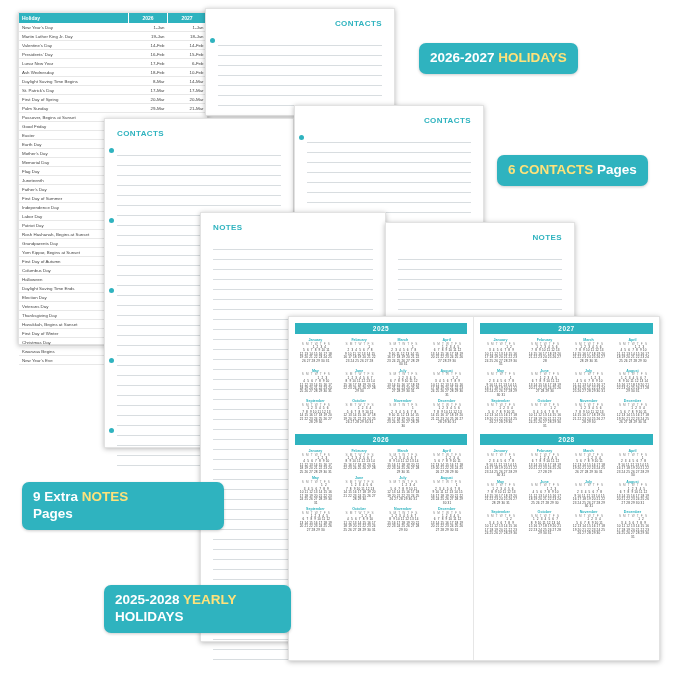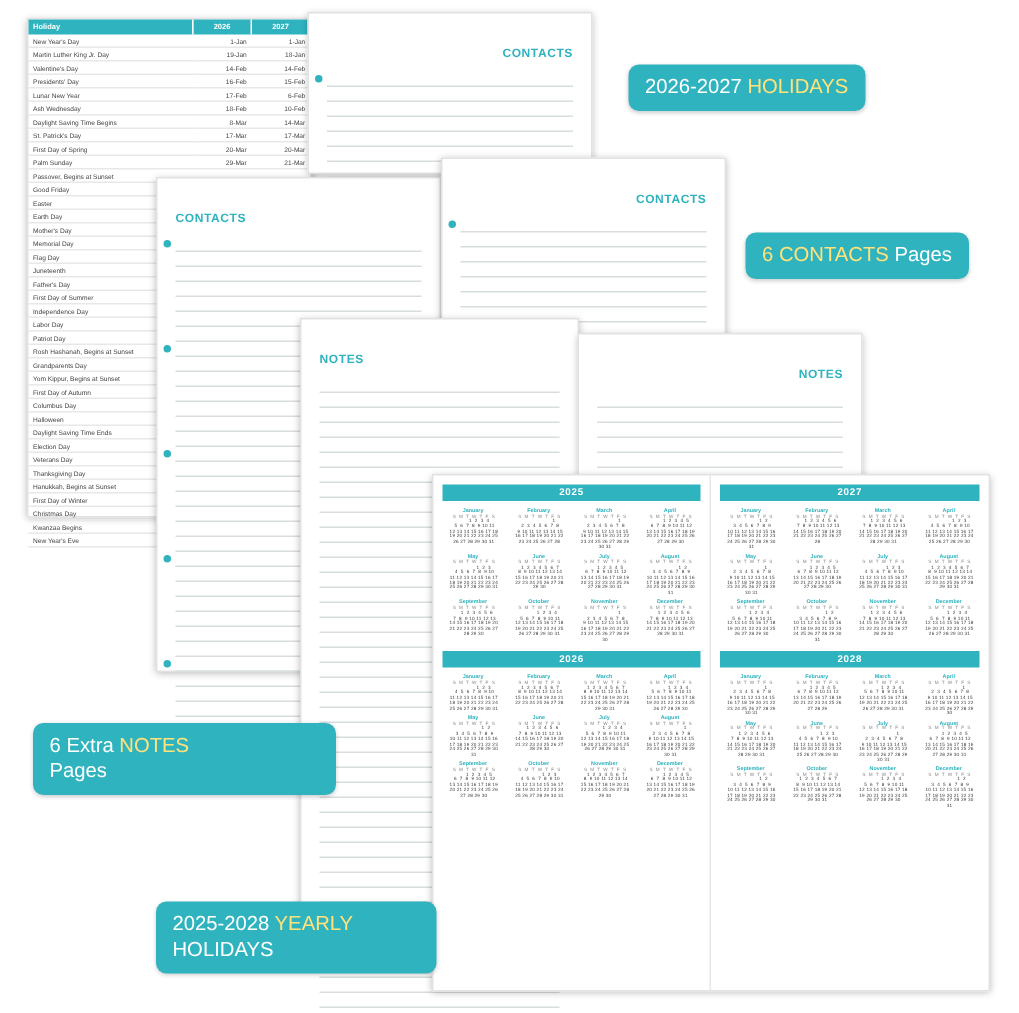--- a/index.html
+++ b/index.html
@@ -22,21 +22,21 @@
     background:#2fb3bf;color:#fff;font-weight:bold;text-align:left;
     padding:2px 3px;font-size:5px;border-right:1px solid #fff;
   }
   table.holidays td{
     padding:1.5px 3px;border-bottom:1px solid #e8e8e8;color:#444;
     white-space:nowrap;overflow:hidden;
   }
   table.holidays td.c2,table.holidays td.c3{text-align:right;width:32px;}
   table.holidays th.c2,table.holidays th.c3{text-align:center;width:32px;}
   
-  .contacts-inner{padding:22px 12px;}
+  .contacts-inner{padding:10px 12px;}
   .sheet-title{
     font-size:8px;font-weight:bold;letter-spacing:.4px;color:#2fb3bf;
     margin-bottom:8px;
   }
   .sheet-title.right{text-align:right;}
   .lines{position:relative;}
   .line{border-bottom:1px solid #d8dde0;height:9px;}
   .dot{
     width:5px;height:5px;border-radius:50%;background:#2fb3bf;
     position:absolute;left:-8px;
@@ -62,28 +62,28 @@
   }
   .months{display:grid;grid-template-columns:repeat(4,1fr);gap:2px 3px;}
   .mon{font-size:3.1px;line-height:1.12;text-align:center;color:#3a3a3a;}
   .mon .mname{color:#2fb3bf;font-size:3.6px;font-weight:bold;margin-bottom:.5px;}
   .mon .dow{color:#888;letter-spacing:.15px;}
   .mon .wk{letter-spacing:.15px;white-space:pre;}
   .year-block{margin-bottom:6px;}
   
   .badge{
     position:absolute;background:#2fb3bf;color:#fff;border-radius:7px;
-    font-size:13.5px;font-weight:normal;padding:7px 11px;line-height:1.25;
+    font-size:13.5px;font-weight:bold;padding:7px 11px;line-height:1.25;
     box-shadow:0 1px 3px rgba(0,0,0,.2);
   }
   .badge .hl{color:#ffe27a;}
   #badge-holidays{left:419px;top:43px;}
   #badge-contacts{left:497px;top:155px;}
   #badge-notes{left:22px;top:482px;width:180px;}
-  #badge-yearly{left:104px;top:601px;width:165px;}
+  #badge-yearly{left:104px;top:585px;width:165px;}
 </style>
 </head>
 <body>
 
 <div class="page" id="holiday-page">
   <table class="holidays">
     <thead>
       <tr>
         <th>Holiday</th>
         <th class="c2">2026</th>
@@ -923,19 +923,19 @@
   </div>
 </div>
 
 <div class="badge" id="badge-holidays">
   <span>2026-2027 </span><span class="hl">HOLIDAYS</span>
 </div>
 <div class="badge" id="badge-contacts">
   <span class="hl">6 CONTACTS </span><span>Pages</span>
 </div>
 <div class="badge" id="badge-notes">
-  <span>6 Extra </span><span class="hl">NOTES</span><br>
+  <span>9 Extra </span><span class="hl">NOTES</span><br>
   <span>Pages</span>
 </div>
 <div class="badge" id="badge-yearly">
   <span>2025-2028 </span><span class="hl">YEARLY</span><br>
   <span>HOLIDAYS</span>
 </div>
 
 </body></html>

